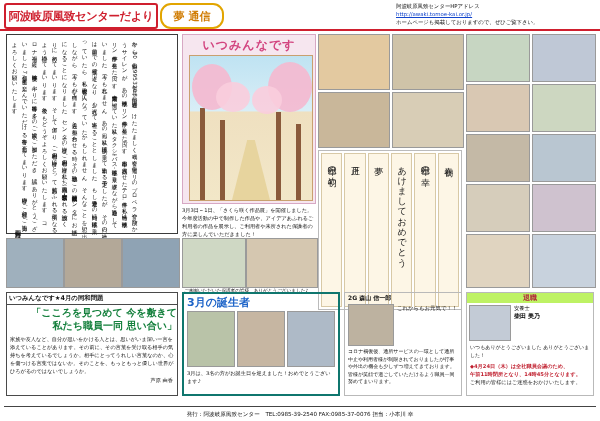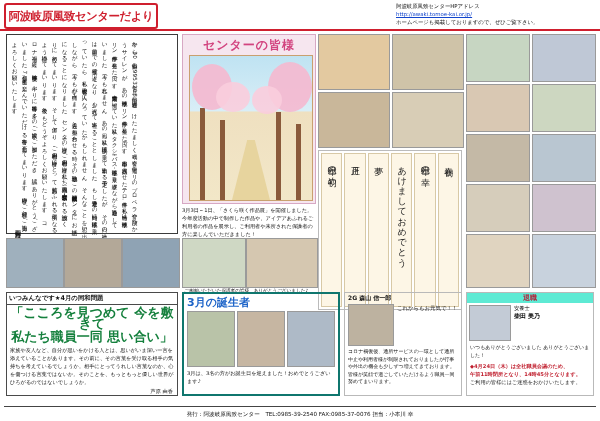--- a/index.html
+++ b/index.html
@@ -41,73 +41,74 @@
   .callig{left:318px;top:150px;width:144px;height:160px;background:#fff;border:1px solid #bbb;display:flex;gap:2px;padding:2px;box-sizing:border-box;}
   .kakejiku{flex:1;background:#fdf6e6;border:1px solid #d8c9a6;position:relative;}
   .kakejiku .k{position:absolute;left:50%;transform:translateX(-50%);writing-mode:vertical-rl;font-size:9px;color:#222;top:6px;font-family:"DejaVu Serif","Liberation Serif",serif;}
 
   
   .rcol{left:466px;top:34px;width:128px;height:276px;}
 
   
   .hr{left:6px;top:292px;width:172px;height:104px;border:1px solid #4a4a4a;}
   .hr-h{background:#fff;color:#111;font-size:6.4px;font-weight:bold;padding:1px 2px;border-bottom:1px solid #4a4a4a;}
-  .hr-poem{font-size:13px;color:#15803d;text-align:center;line-height:11px;padding:2px 0;font-weight:bold;}
+  .hr-poem{font-size:10px;color:#15803d;text-align:right;line-height:11px;padding:2px 0;font-weight:bold;}
   .hr-body{font-size:5.2px;line-height:8px;color:#111;padding:2px 3px;}
   .hr-sig{font-size:5.2px;text-align:right;padding-right:4px;color:#111;}
 
   
   .bd{left:182px;top:292px;width:158px;height:104px;border:2px solid #0f766e;}
   .bd-h{color:#1d64c8;font-weight:bold;font-size:11px;padding:1px 3px;}
   .bd-photos{display:flex;gap:2px;padding:0 3px;}
   .bd-cap{font-size:5.2px;color:#111;padding:2px 3px;line-height:8px;}
 
   
   .staff{left:344px;top:292px;width:118px;height:104px;border:1px solid #b9b9b9;}
   .staff-h{font-size:6px;color:#111;padding:1px 3px;font-weight:bold;}
   .staff-row{display:flex;gap:3px;padding:0 3px;}
   .staff-txt{font-size:5px;line-height:7.5px;color:#111;padding:2px 3px;}
 
   
   .retire{left:466px;top:292px;width:128px;height:104px;border:1px solid #b9b9b9;}
-  .retire-h{background:#5eead4;color:#b3243b;font-size:7px;font-weight:bold;text-align:center;}
+  .retire-h{background:#bef264;color:#b3243b;font-size:7px;font-weight:bold;text-align:center;}
   .retire-txt{font-size:5px;line-height:7.5px;color:#111;padding:1px 3px;}
   .notice{font-size:5.2px;line-height:8px;color:#111;padding:2px 3px;}
   .notice .em{color:#c01f2e;font-weight:bold;}
 
   
   .foot{position:absolute;left:0;bottom:2px;width:600px;text-align:center;font-size:5.6px;color:#111;}
   .footline{position:absolute;left:4px;bottom:14px;width:592px;height:1px;background:#444;}
 
   .mini{position:absolute;font-size:4.6px;color:#111;}
 </style>
 </head>
 <body>
 
 <div class="page">
 
   <div class="hdr">
     <div class="hdr-title">阿波岐原風致センターだより</div>
+    <div class="hdr-yume">夢 通信</div>
     <div class="hdr-right">
       <div>阿波岐原風致センターHPアドレス</div>
       <div><a href="#">http://awaki.tomoe-kai.or.jp/</a></div>
       <div>ホームページも掲載しておりますので、ぜひご覧下さい。</div>
     </div>
     <div class="hdr-line"></div>
   </div>
 
   <div class="blk article">
     <div class="body">今から30年前の1995年3月20日午前8時過ぎ、けたたましく鳴り響く報道ヘリのプロペラ音や飛びかうサイレンが、あの地下鉄サリン事件が発生した日です。日本中を震撼させたテロ事件。私も当時は地下鉄サリン事件が発生した日です。当時東京で働いていた私はタクシー・バス・地下鉄を乗り継ぎながら通勤をしていました。今でも忘れません。あの日も私は地下鉄に乗って出勤する予定でしたが、その日の出社は前日までの残業で遅くなり、少し遅れて出社することとしました。もし予定通りの時間に地下鉄に乗っていたら、私も被害者の一人になっていたかもしれません。そんなことを思い出しながら、今でも心が痛みます。
 過去と重ね合わせる時、その勤務地、この阿波岐原風致センターにお世話になることになりました。センターの皆様、ご利用者の皆様、私たち職員一同、安心・安全・信頼される施設づくりに努めてまいります。そして何より、ご利用者の皆様にとって笑顔あふれる場所となるよう心掛けてまいります。今後ともどうぞよろしくお願いいたします。
 コロナ禍を経て、昨年度は5年ぶりに行事等に多くのご家族にご参加いただき、誠にありがとうございました。令和7年度も楽しんでいただける行事を企画してまいります。皆様のご理解とご協力をよろしくお願いいたします。</div>
     <div class="sig" style="position:absolute;left:6px;bottom:4px;">園長 河野 信二</div>
   </div>
 
   <div class="blk sakura">
-    <div class="sakura-title">センターの皆様</div>
+    <div class="sakura-title">いつみんなです</div>
     <div class="sakura-art">
       <div class="path"></div>
       <div class="trunk" style="left:10px;height:92px;"></div>
       <div class="trunk" style="left:30px;height:80px;"></div>
       <div class="trunk" style="left:86px;height:88px;"></div>
       <div class="trunk" style="left:106px;height:76px;"></div>
       <div class="blossom" style="left:2px;top:8px;width:40px;height:46px;"></div>
       <div class="blossom" style="left:78px;top:6px;width:44px;height:50px;"></div>
       <div class="blossom" style="left:26px;top:26px;width:34px;height:30px;background:#f9cddd;"></div>
       <div class="blossom" style="left:62px;top:30px;width:30px;height:28px;background:#f9cddd;"></div>

